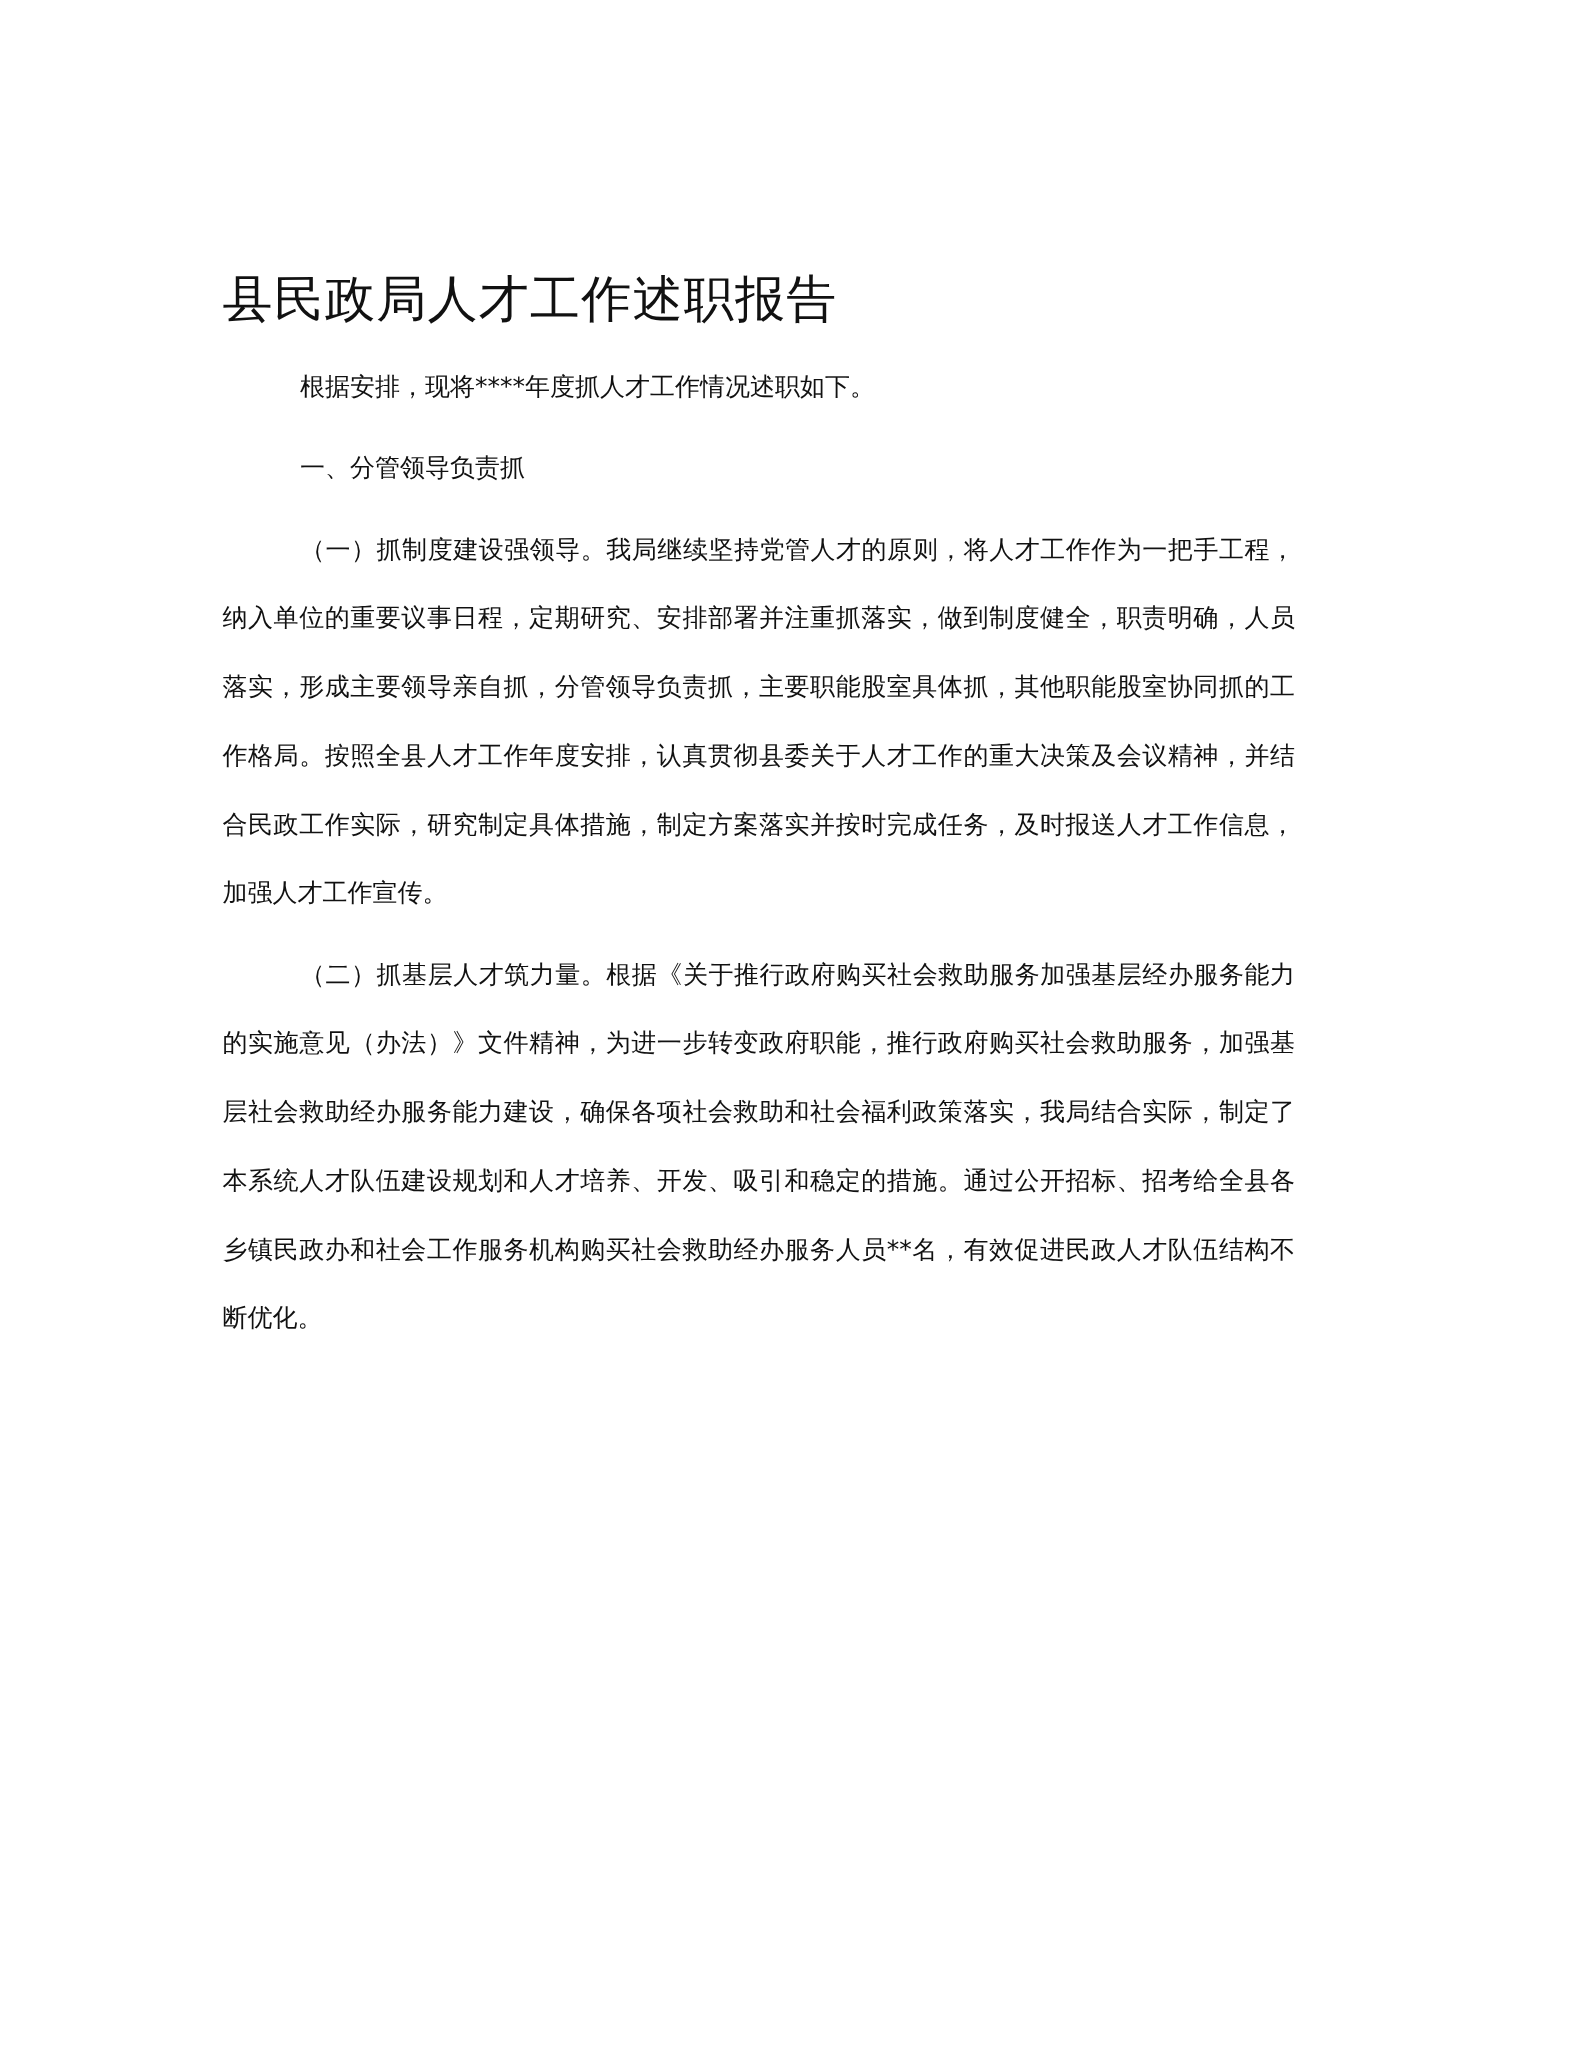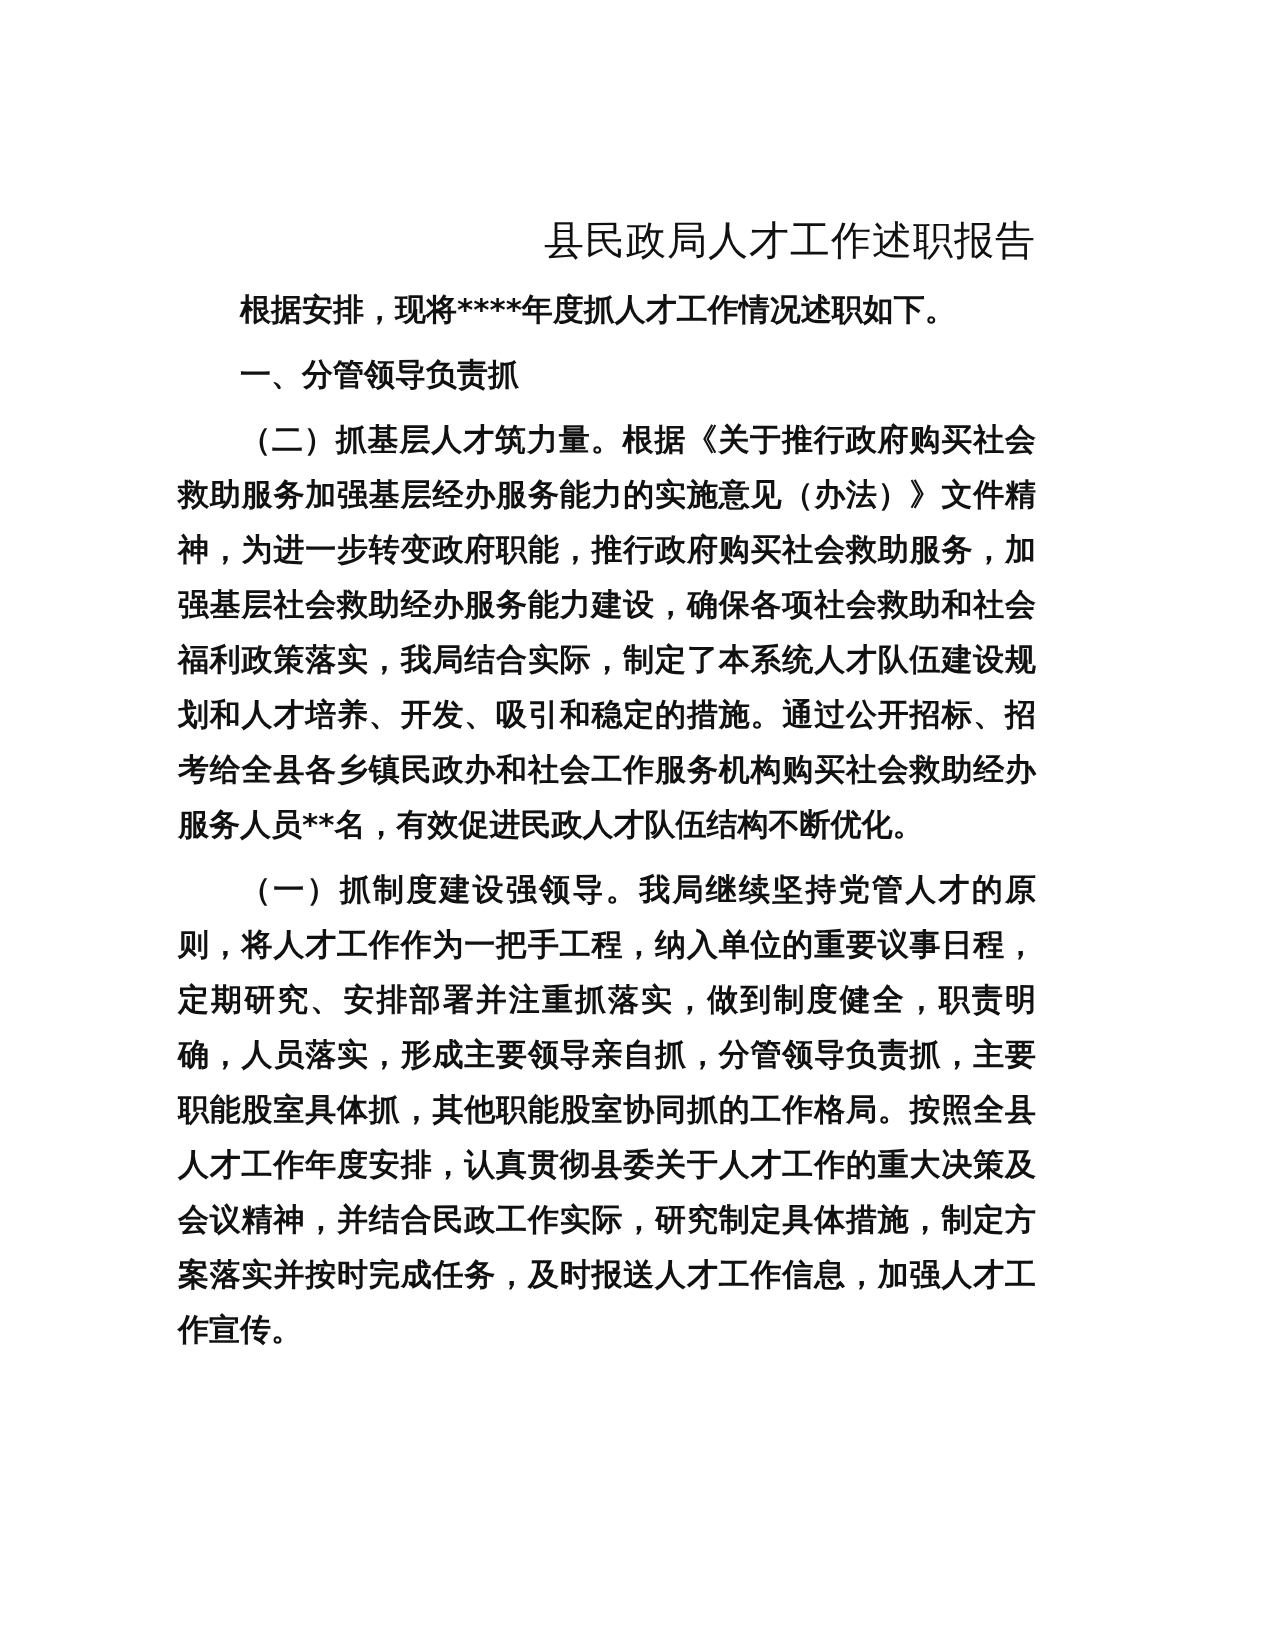--- a/index.html
+++ b/index.html
@@ -15,44 +15,43 @@
       font-family: "DejaVu Sans", "Liberation Sans", sans-serif;
       color: #111111;
     }
     .page {
       position: absolute;
       left: 178px;
       top: 210px;
       width: 858px;
     }
     .title {
-      text-align: right;
+      text-align: left;
       font-size: 40px;
       line-height: 60px;
       height: 60px;
       margin: 0 0 12px 0;
       font-weight: normal;
       letter-spacing: 1px;
       color: #111111;
     }
     .para {
-      font-size: 31px;
+      font-size: 20px;
       line-height: 55px;
       margin: 0 0 10px 0;
       text-align: justify;
       text-indent: 62px;
       word-break: break-all;
-      font-weight: bold;
     }
     .para.lead {
       margin-bottom: 10px;
     }
   </style>
 </head>
 <body>
 
 <div class="page">
   <h1 class="title">县民政局人才工作述职报告</h1>
   <p class="para lead">根据安排，现将****年度抓人才工作情况述职如下。</p>
   <p class="para">一、分管领导负责抓</p>
+  <p class="para">（一）抓制度建设强领导。我局继续坚持党管人才的原则，将人才工作作为一把手工程，纳入单位的重要议事日程，定期研究、安排部署并注重抓落实，做到制度健全，职责明确，人员落实，形成主要领导亲自抓，分管领导负责抓，主要职能股室具体抓，其他职能股室协同抓的工作格局。按照全县人才工作年度安排，认真贯彻县委关于人才工作的重大决策及会议精神，并结合民政工作实际，研究制定具体措施，制定方案落实并按时完成任务，及时报送人才工作信息，加强人才工作宣传。</p>
   <p class="para">（二）抓基层人才筑力量。根据《关于推行政府购买社会救助服务加强基层经办服务能力的实施意见（办法）》文件精神，为进一步转变政府职能，推行政府购买社会救助服务，加强基层社会救助经办服务能力建设，确保各项社会救助和社会福利政策落实，我局结合实际，制定了本系统人才队伍建设规划和人才培养、开发、吸引和稳定的措施。通过公开招标、招考给全县各乡镇民政办和社会工作服务机构购买社会救助经办服务人员**名，有效促进民政人才队伍结构不断优化。</p>
-  <p class="para">（一）抓制度建设强领导。我局继续坚持党管人才的原则，将人才工作作为一把手工程，纳入单位的重要议事日程，定期研究、安排部署并注重抓落实，做到制度健全，职责明确，人员落实，形成主要领导亲自抓，分管领导负责抓，主要职能股室具体抓，其他职能股室协同抓的工作格局。按照全县人才工作年度安排，认真贯彻县委关于人才工作的重大决策及会议精神，并结合民政工作实际，研究制定具体措施，制定方案落实并按时完成任务，及时报送人才工作信息，加强人才工作宣传。</p>
 </div>
 
 </body></html>

